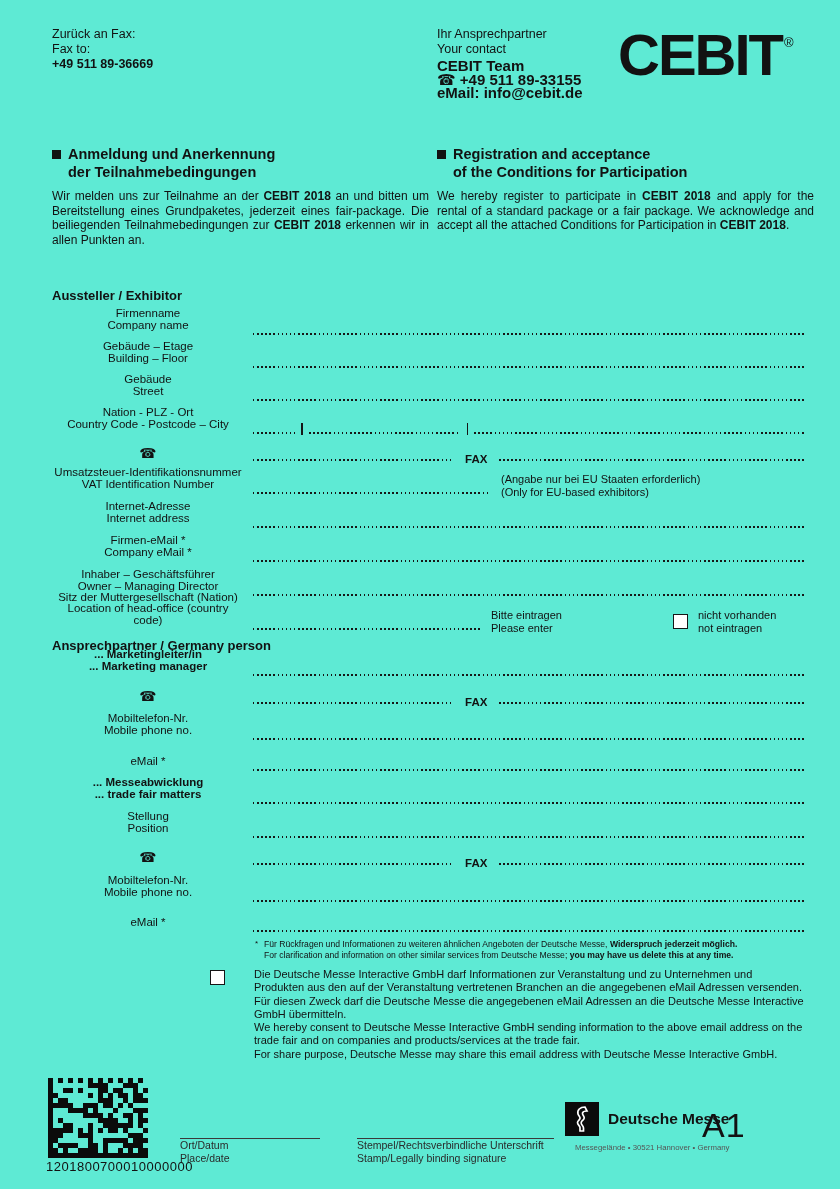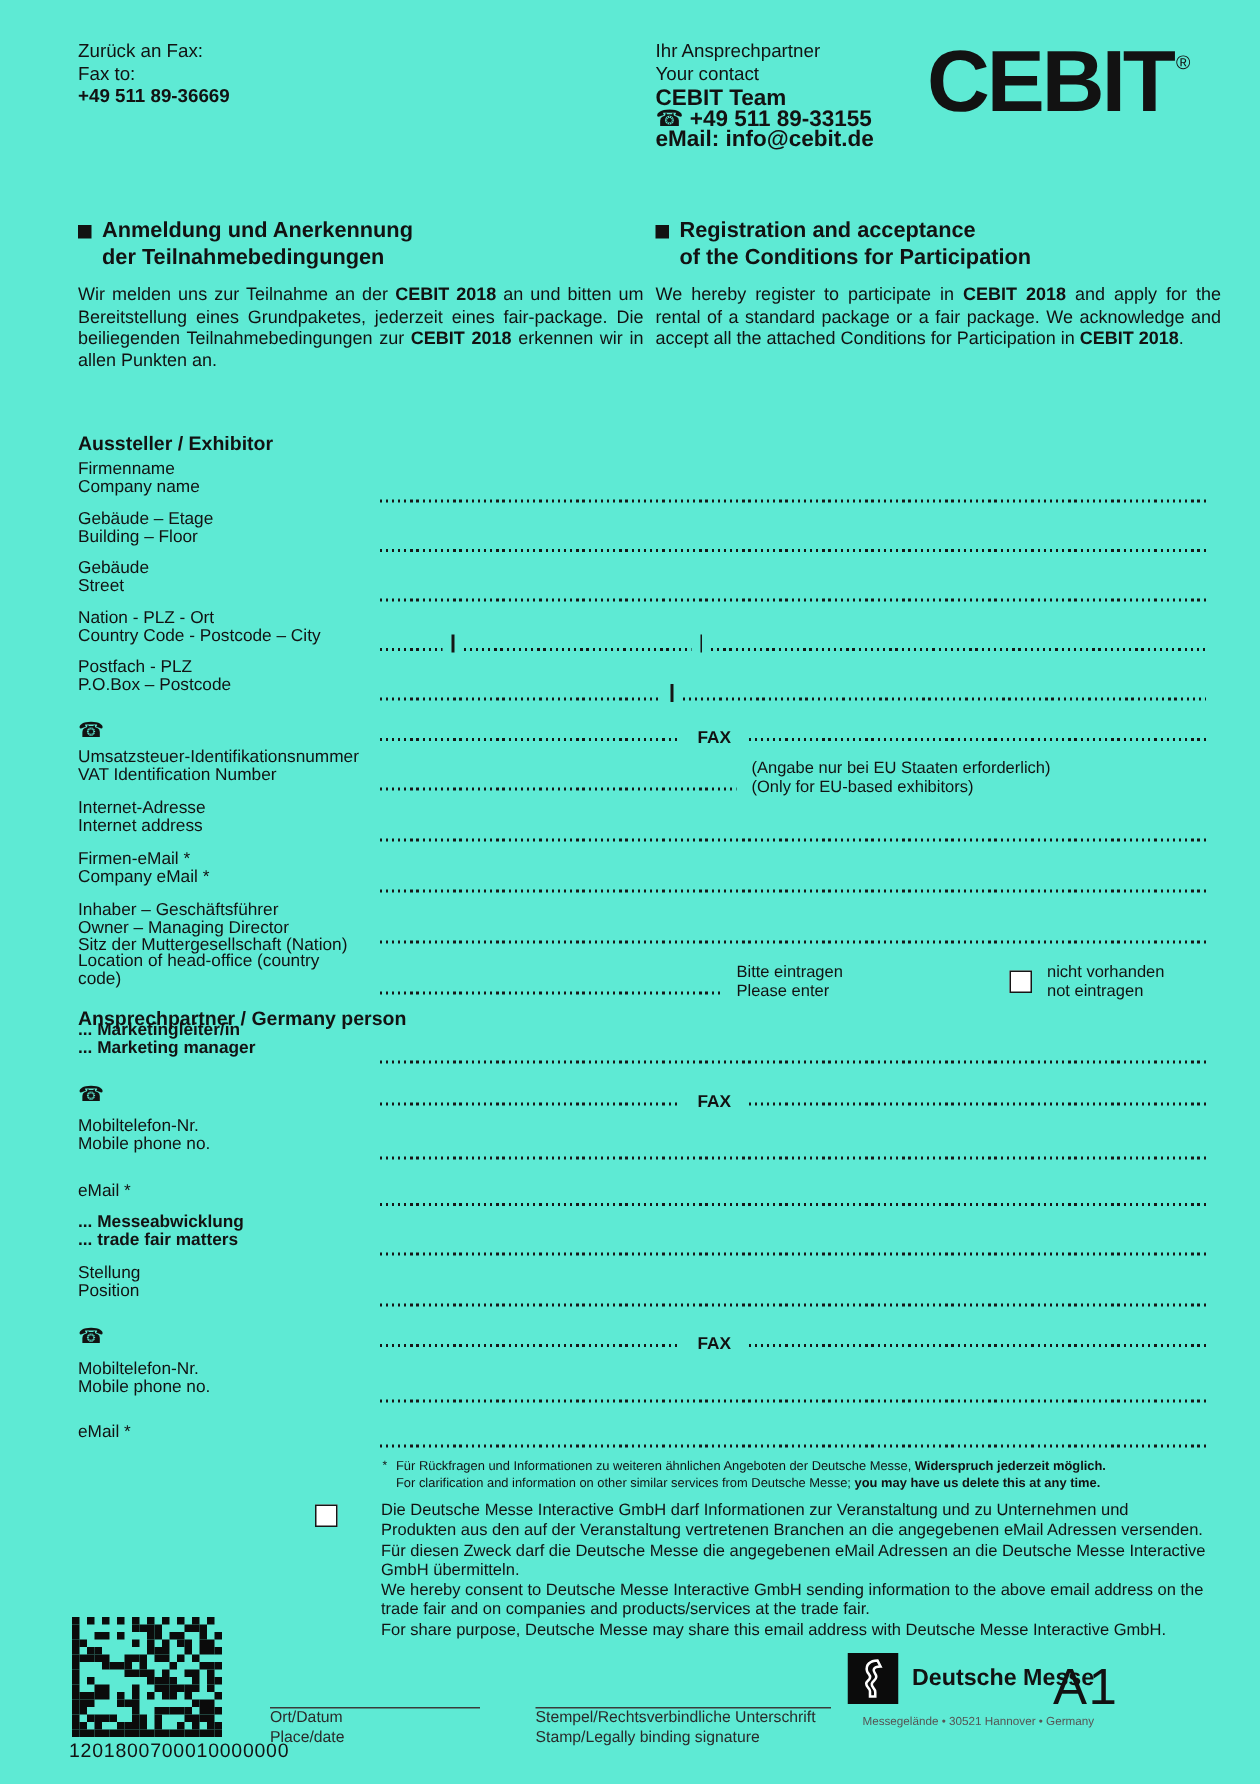--- a/index.html
+++ b/index.html
@@ -12,21 +12,21 @@
   .logo-cebit{font-size:58px;font-weight:900;letter-spacing:-2px;line-height:1;}
   .logo-reg{font-size:13px;font-weight:400;vertical-align:28px;letter-spacing:0;margin-left:2px;}
   
   .intro{width:377px;}
   .intro-title{font-size:14.5px;font-weight:bold;line-height:17.5px;display:flex;}
   .intro-sq{width:9px;height:9px;background:#121212;margin:4px 7px 0 0;flex:none;}
   .intro-body{font-size:12px;line-height:14.6px;text-align:justify;margin-top:8px;}
   
   .sec-title{font-size:13px;font-weight:bold;margin:0 0 0 0;}
   .frow{display:flex;align-items:flex-end;}
-  .lbl{width:201px;text-align:left;padding-right:9px;font-size:11.5px;line-height:11.8px;padding-bottom:4px;box-sizing:border-box;flex:none;}
+  .lbl{width:201px;text-align:center;padding-right:9px;font-size:11.5px;line-height:11.8px;padding-bottom:4px;box-sizing:border-box;flex:none;}
   .lbl.b{font-weight:bold;}
   .dots{height:2px;background:repeating-linear-gradient(90deg,#161616 0,#161616 1.5px,transparent 1.5px,transparent 4.1px);margin-bottom:1px;}
   .fill{flex:1;}
   .pipe{width:1.5px;height:12px;background:#161616;margin:0 6px 0 6px;flex:none;}
   .seg{flex:none;}
   .faxlbl{font-size:11.5px;font-weight:bold;margin:0 12px;line-height:11px;position:relative;top:3px;flex:none;}
   .phone-g{font-size:14px;line-height:13px;padding-bottom:2px;}
   .note2{font-size:11px;line-height:12.5px;margin-left:10px;padding-bottom:0;position:relative;top:3px;}
   .cbx{width:15px;height:15px;border:1.7px solid #161616;box-sizing:border-box;background:#fff;flex:none;}
   
@@ -120,31 +120,20 @@
         </div>
       <div class="fill" style="display:flex;align-items:flex-end;">
         <div class="seg dots" style="width:42px;"></div>
         <div class="pipe"></div>
         <div class="seg dots" style="width:152px;"></div>
         <div class="pipe"></div>
         <div class="dots" style="flex:1;"></div>
       </div>
     </div>
 
-    <div class="frow" style="height:33px;">
-      <div class="lbl">
-          <div>Postfach - PLZ</div>
-          <div>P.O.Box – Postcode</div>
-        </div>
-      <div class="fill" style="display:flex;align-items:flex-end;">
-        <div class="seg dots" style="width:188px;"></div>
-        <div class="pipe"></div>
-        <div class="dots" style="flex:1;"></div>
-      </div>
-    </div>
 
     <div class="frow" style="height:27px;">
       <div class="lbl phone-g"><span>☎</span></div>
       <div class="fill" style="display:flex;align-items:flex-end;">
         <div class="seg dots" style="width:200px;"></div>
         <div class="faxlbl">FAX</div>
         <div class="dots" style="flex:1;"></div>
       </div>
     </div>
 

